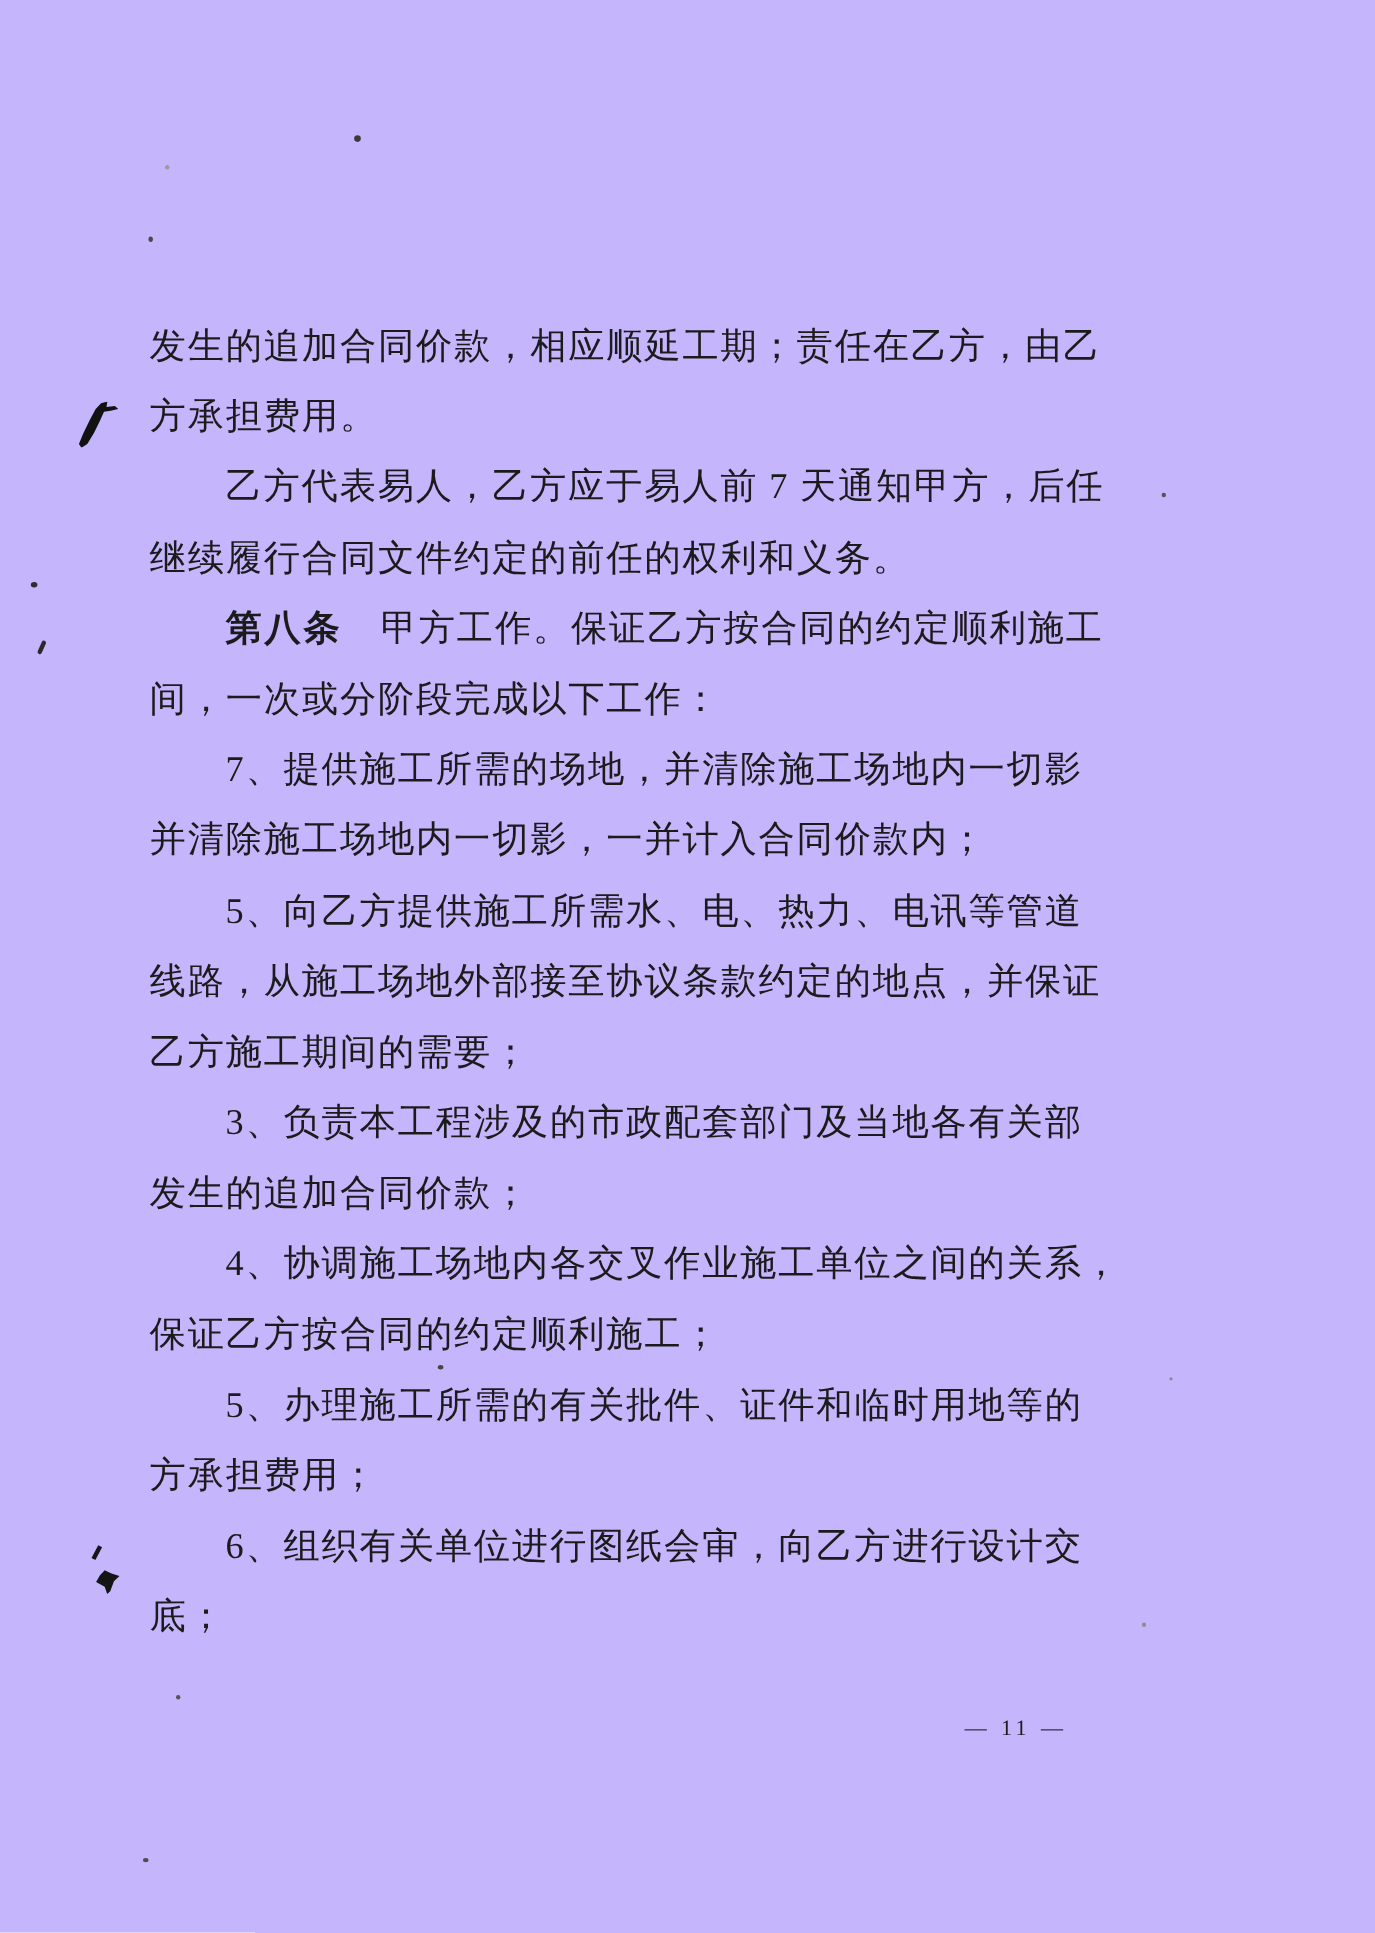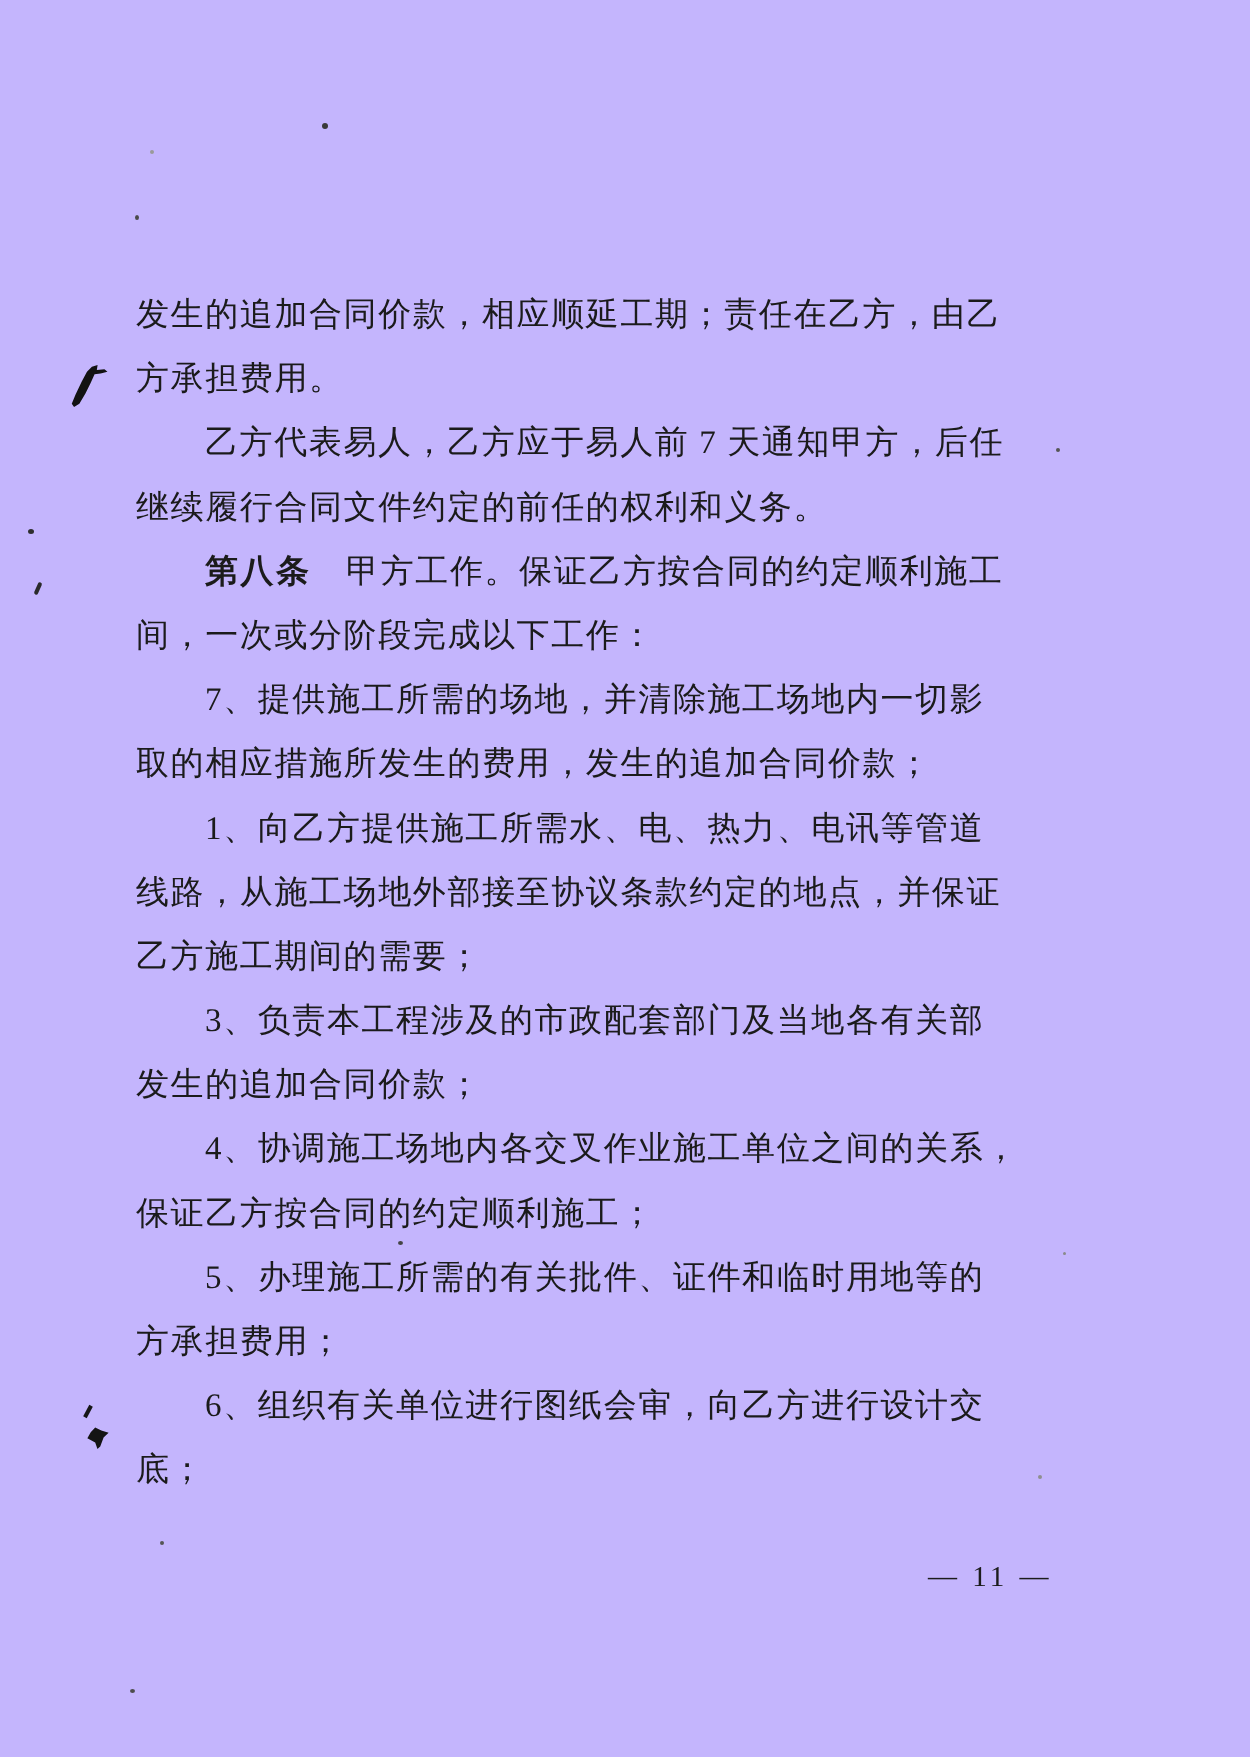--- a/index.html
+++ b/index.html
@@ -23,23 +23,23 @@
     line-height: 64.2px;
     height: 64.2px;
     color: #1b1b1b;
     white-space: nowrap;
     text-rendering: geometricPrecision;
   }
   .line.indent { text-indent: 69px; }
   .line .bold { font-weight: 700; letter-spacing: 2.5px; }
   .page-number {
     position: absolute;
-    left: 928px;
+    left: 877px;
     top: 1560px;
-    font-size: 29px;
+    font-size: 20px;
     letter-spacing: 4px;
     color: #1c1c1c;
     white-space: nowrap;
   }
   
   .ink-blot-top {
     position: absolute;
     left: 71px;
     top: 365px;
     width: 38px;
@@ -84,22 +84,22 @@
 <div class="page">
 
   <div class="text-block">
       <div class="line"><span>发生的追加合同价款，相应顺延工期；责任在乙方，由乙</span></div>
       <div class="line"><span>方承担费用。</span></div>
       <div class="line indent"><span>乙方代表易人，乙方应于易人前 7 天通知甲方，后任</span></div>
       <div class="line"><span>继续履行合同文件约定的前任的权利和义务。</span></div>
       <div class="line indent"><span class="bold">第八条</span><span>　甲方工作。保证乙方按合同的约定顺利施工</span></div>
       <div class="line"><span>间，一次或分阶段完成以下工作：</span></div>
       <div class="line indent"><span>7、提供施工所需的场地，并清除施工场地内一切影</span></div>
-      <div class="line"><span>取的相应措施所发生的费用，发生的追加合同价款；</span></div>
-      <div class="line indent"><span>1、向乙方提供施工所需水、电、热力、电讯等管道</span></div>
+      <div class="line"><span>并清除施工场地内一切影，一并计入合同价款内；</span></div>
+      <div class="line indent"><span>5、向乙方提供施工所需水、电、热力、电讯等管道</span></div>
       <div class="line"><span>线路，从施工场地外部接至协议条款约定的地点，并保证</span></div>
       <div class="line"><span>乙方施工期间的需要；</span></div>
       <div class="line indent"><span>3、负责本工程涉及的市政配套部门及当地各有关部</span></div>
       <div class="line"><span>发生的追加合同价款；</span></div>
       <div class="line indent"><span>4、协调施工场地内各交叉作业施工单位之间的关系，</span></div>
       <div class="line"><span>保证乙方按合同的约定顺利施工；</span></div>
       <div class="line indent"><span>5、办理施工所需的有关批件、证件和临时用地等的</span></div>
       <div class="line"><span>方承担费用；</span></div>
       <div class="line indent"><span>6、组织有关单位进行图纸会审，向乙方进行设计交</span></div>
       <div class="line"><span>底；</span></div>

